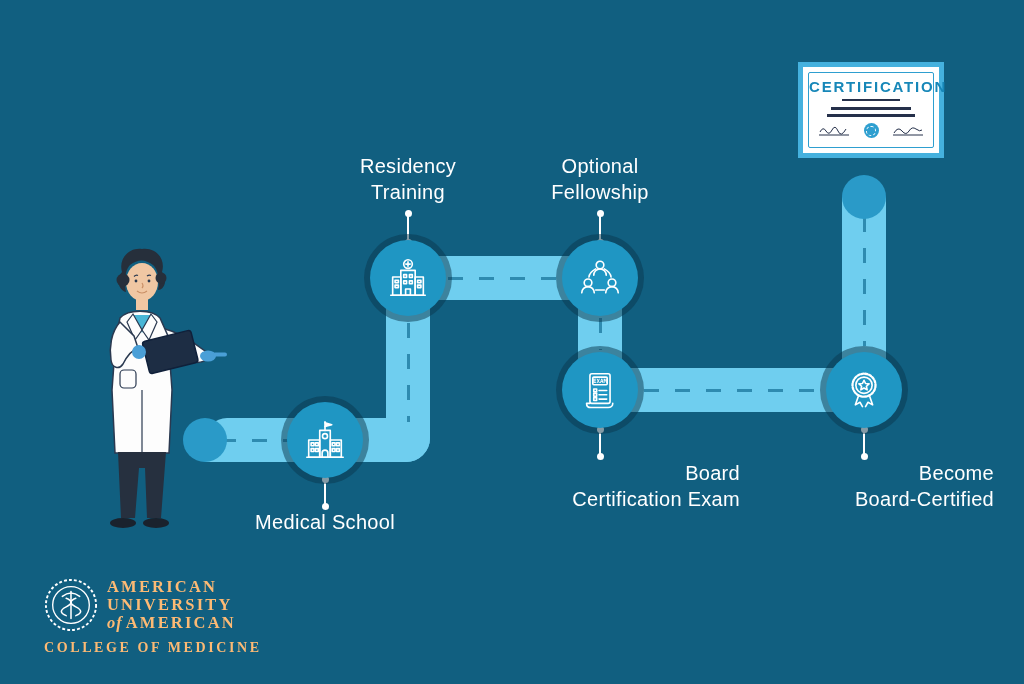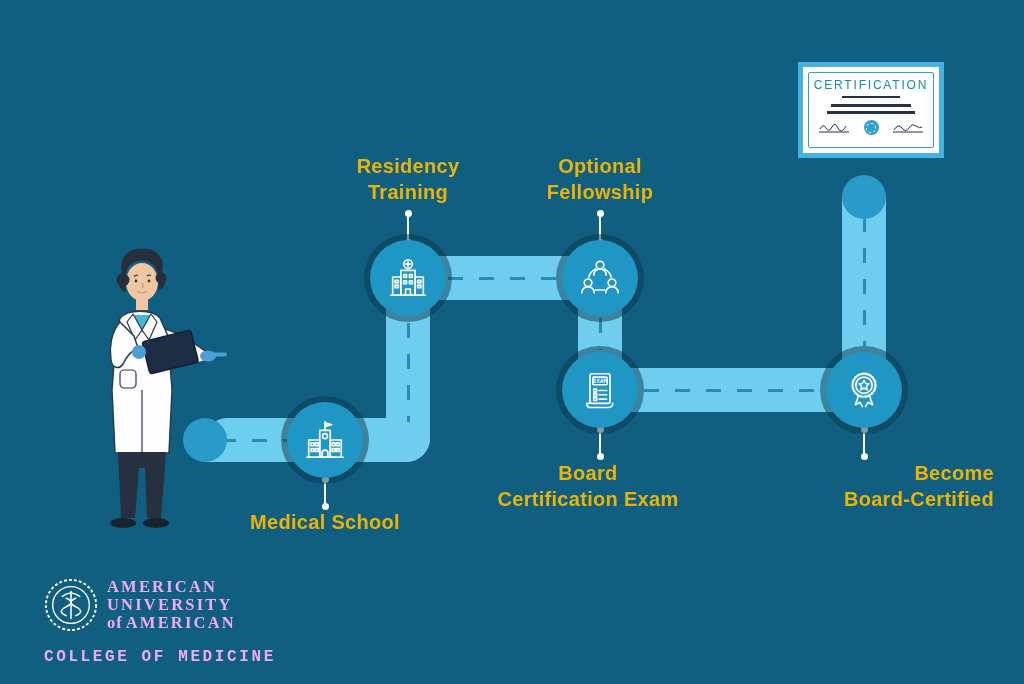--- a/index.html
+++ b/index.html
@@ -17,38 +17,38 @@
   
   .node{position:absolute;width:76px;height:76px;border-radius:50%;background:#1F96C3;
     box-shadow:0 0 0 6px rgba(10,56,78,.5);z-index:3;display:flex;align-items:center;justify-content:center;}
   .node svg{width:46px;height:46px;}
   .icon-stroke{fill:none;stroke:#fff;stroke-width:1.7;stroke-linecap:round;stroke-linejoin:round;}
   
   .connector{position:absolute;width:2px;background:#fff;z-index:2;}
   .connector::before,.connector::after{content:"";position:absolute;left:-2.5px;width:7px;height:7px;border-radius:50%;background:#fff;}
   .connector::before{top:-6px;} .connector::after{bottom:-6px;}
   
-  .step-label{position:absolute;color:#eab308;font-weight:700;font-size:20px;line-height:26px;
+  .step-label{position:absolute;color:#ffffff;font-weight:400;font-size:20px;line-height:26px;
     text-align:center;white-space:pre-line;letter-spacing:.3px;z-index:4;}
   
   .certificate{position:absolute;left:798px;top:62px;width:146px;height:96px;background:#fff;
     border:5px solid #45B1DE;box-sizing:border-box;z-index:4;}
   .cert-inner{position:absolute;inset:5px;border:1.5px solid #2E9FD0;border-radius:2px;padding-top:5px;}
-  .cert-title{text-align:center;color:#1787B8;font-size:12px;font-weight:400;letter-spacing:1.8px;}
+  .cert-title{text-align:center;color:#1787B8;font-size:15px;font-weight:700;letter-spacing:1.8px;}
   .certline{background:#25304A;margin:4px auto 0;}
   .cert-sigrow{display:flex;align-items:center;justify-content:space-between;padding:0 9px;margin-top:6px;}
   .cert-seal{width:15px;height:15px;border-radius:50%;background:#2E9FD0;position:relative;}
   .cert-seal::after{content:"";position:absolute;inset:2.5px;border-radius:50%;border:1px dashed #fff;}
   .sig svg{display:block;}
   
-  .logo{position:absolute;left:44px;top:578px;z-index:4;color:#f0abfc;}
+  .logo{position:absolute;left:44px;top:578px;z-index:4;color:#fdba74;}
   .logo-top{display:flex;align-items:center;gap:9px;}
   .logo-word{font-family:"Liberation Serif",serif;font-weight:700;font-size:16.5px;line-height:18px;letter-spacing:2.2px;}
-  .logo-of{text-transform:lowercase;letter-spacing:1px;margin-right:3px;}
-  .logo-college{font-family:Liberation Mono, monospace;font-weight:700;font-size:16px;letter-spacing:2.6px;margin-top:16px;}
+  .logo-of{font-style:italic;text-transform:lowercase;letter-spacing:1px;margin-right:3px;}
+  .logo-college{font-family:Liberation Serif, serif;font-weight:700;font-size:14px;letter-spacing:2.6px;margin-top:8px;}
   
   .doctor{position:absolute;left:50px;top:240px;z-index:4;}
 </style>
 </head>
 <body>
 
 <div class="canvas">
 
   <div class="road" style="left:205px;top:418px;width:225px;height:44px;border-radius:22px 0 24px 0;">
     <div class="dash-h" style="right:60px;"></div>
@@ -166,21 +166,21 @@
   <div class="connector" style="left:599px;top:216px;height:24px;"></div>
   <div class="connector" style="left:324px;top:482px;height:22px;"></div>
   <div class="connector" style="left:599px;top:432px;height:22px;"></div>
   <div class="connector" style="left:863px;top:432px;height:22px;"></div>
 
   <div class="step-label" style="left:308px;top:153px;width:200px;">Residency
 Training</div>
   <div class="step-label" style="left:205px;top:509px;width:240px;">Medical School</div>
   <div class="step-label" style="left:500px;top:153px;width:200px;">Optional
 Fellowship</div>
-  <div class="step-label" style="left:458px;top:460px;width:260px;">Board
+  <div class="step-label" style="left:480px;top:460px;width:260px;text-align:right;">Board
 Certification Exam</div>
   <div class="step-label" style="left:734px;top:460px;width:260px;text-align:right;">Become
 Board-Certified</div>
 
   <div class="certificate">
     <div class="cert-inner">
       <div class="cert-title">CERTIFICATION</div>
       <div class="certline" style="width:58px;height:2px;"></div>
       <div class="certline" style="width:80px;height:3px;margin-top:6px;"></div>
       <div class="certline" style="width:88px;height:3px;"></div>

